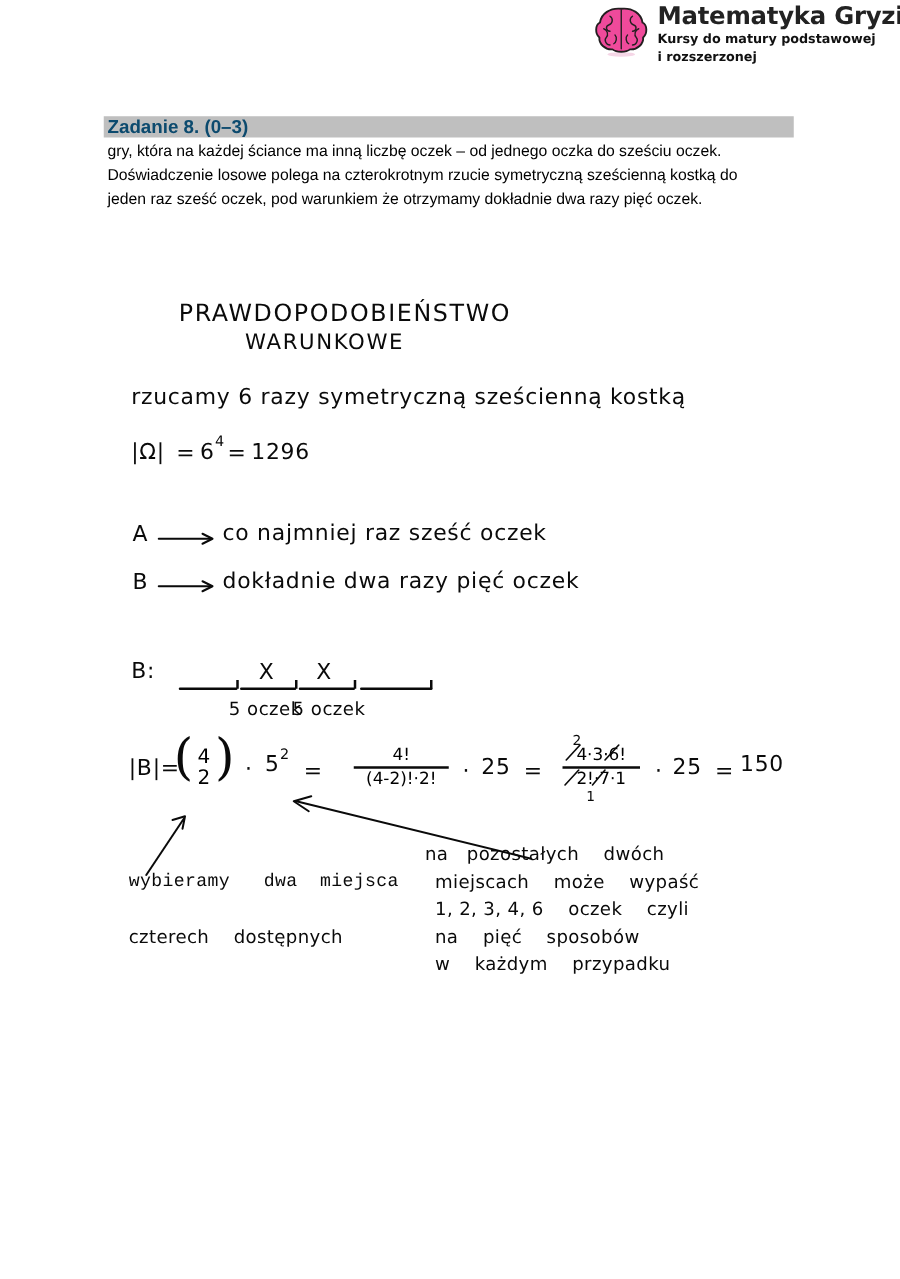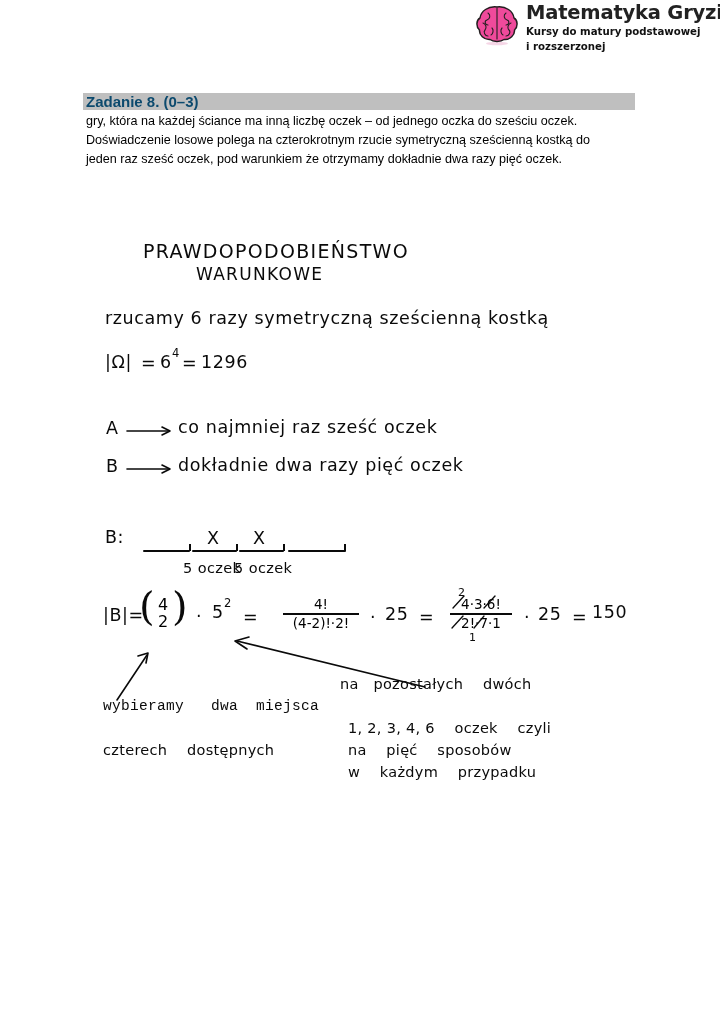--- a/index.html
+++ b/index.html
@@ -309,17 +309,18 @@
 
   <svg class="ink" width="220" height="60" style="left:225px; top:635px;">
     <line x1="200" y1="52" x2="12" y2="6" stroke="#0a0a0a" stroke-width="1.6" stroke-linecap="round"></line>
     <polyline points="24,2 10,6 22,14" fill="none" stroke="#0a0a0a" stroke-width="1.6" stroke-linecap="round" stroke-linejoin="round"></polyline>
   </svg>
 
   <div class="hw hw-note" style="left:103px; top:696px;font-family:Liberation Mono, monospace;">wybieramy   dwa  miejsca</div>
   <div class="hw hw-note" style="left:103px; top:740px;">czterech    dostępnych</div>
 
   <div class="hw hw-note" style="left:340px; top:674px;">na   pozostałych    dwóch</div>
+  <div class="hw hw-note" style="left:348px; top:696px;">miejscach    może    wypaść</div>
   <div class="hw hw-note" style="left:348px; top:718px;">1, 2, 3, 4, 6    oczek    czyli</div>
   <div class="hw hw-note" style="left:348px; top:740px;">na    pięć    sposobów</div>
   <div class="hw hw-note" style="left:348px; top:762px;text-align:center;">w    każdym    przypadku</div>
 
 </div>
 
 </body></html>

